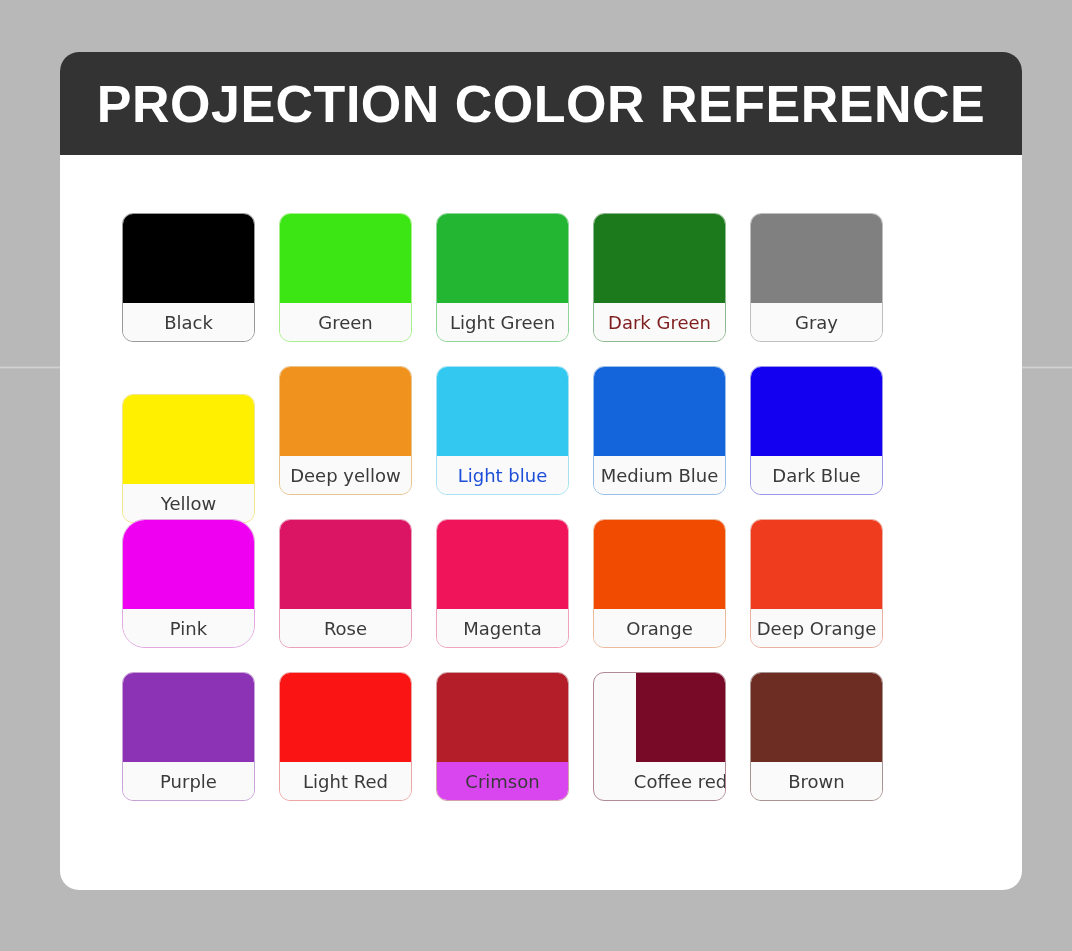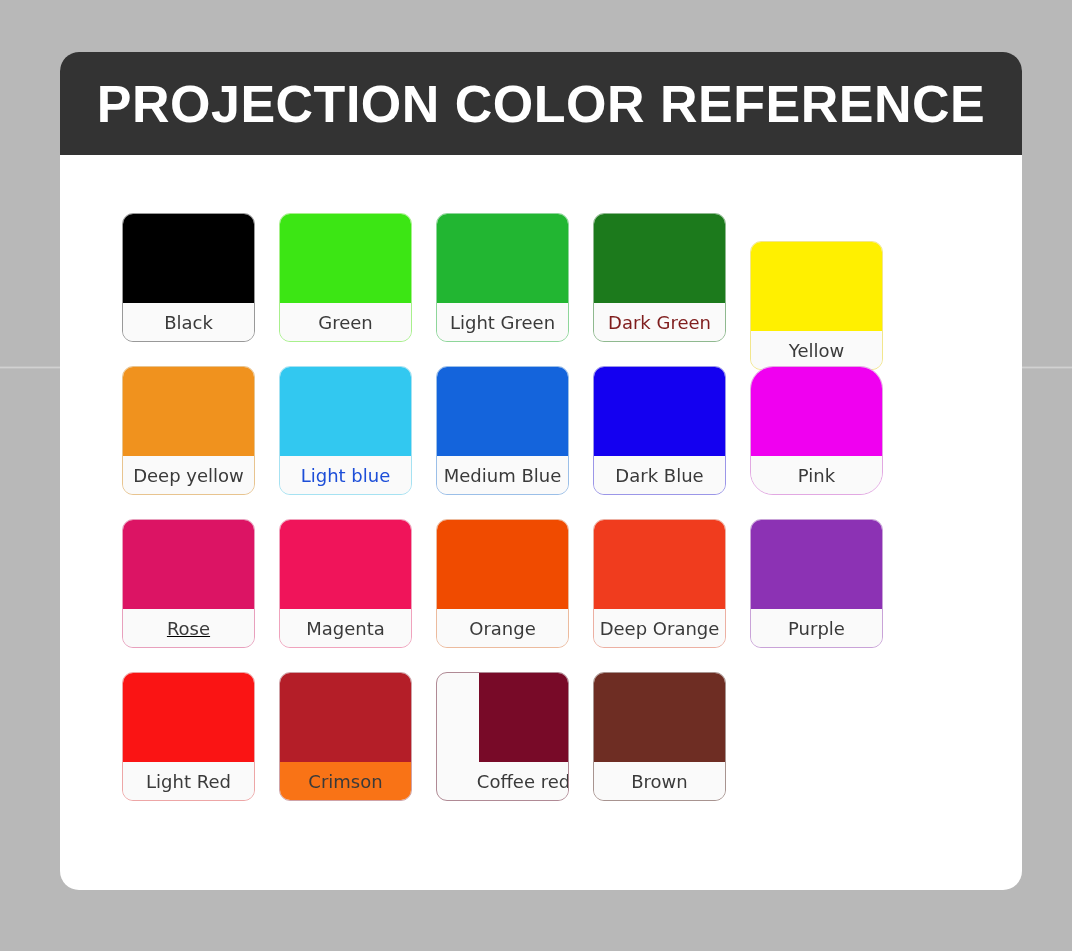--- a/index.html
+++ b/index.html
@@ -122,20 +122,24 @@
         <div class="swatch-label" style="background: rgb(250, 250, 250); color: rgb(58, 58, 58);">Green</div>
       </div>
       <div class="swatch" style="border-color: rgb(142, 214, 154);">
         <div class="swatch-chip" style="background: rgb(34, 182, 50);"></div>
         <div class="swatch-label" style="background: rgb(250, 250, 250); color: rgb(58, 58, 58);">Light Green</div>
       </div>
       <div class="swatch" style="border-color: rgb(143, 185, 143);">
         <div class="swatch-chip" style="background: rgb(28, 122, 28);"></div>
         <div class="swatch-label" style="background: rgb(250, 250, 250); color: #7f1d1d;">Dark Green</div>
       </div>
+      <div class="swatch" style="border-color: rgb(191, 191, 191);">
+        <div class="swatch-chip" style="background: rgb(128, 128, 128);"></div>
+        <div class="swatch-label" style="background: rgb(250, 250, 250); color: rgb(58, 58, 58);">Gray</div>
+      </div>
       <div class="swatch" style="border-color: rgb(242, 230, 140); margin-top: 28px;">
         <div class="swatch-chip" style="background: rgb(255, 240, 0);"></div>
         <div class="swatch-label" style="background: rgb(250, 250, 250); color: rgb(58, 58, 58);">Yellow</div>
       </div>
       <div class="swatch" style="border-color: rgb(232, 196, 143);">
         <div class="swatch-chip" style="background: rgb(240, 146, 30);"></div>
         <div class="swatch-label" style="background: rgb(250, 250, 250); color: rgb(58, 58, 58);">Deep yellow</div>
       </div>
       <div class="swatch" style="border-color: rgb(166, 226, 242);">
         <div class="swatch-chip" style="background: rgb(50, 200, 240);"></div>
@@ -146,21 +150,21 @@
         <div class="swatch-label" style="background: rgb(250, 250, 250); color: rgb(58, 58, 58);">Medium Blue</div>
       </div>
       <div class="swatch" style="border-color: rgb(155, 150, 232);">
         <div class="swatch-chip" style="background: rgb(20, 0, 240);"></div>
         <div class="swatch-label" style="background: rgb(250, 250, 250); color: rgb(58, 58, 58);">Dark Blue</div>
       </div>
       <div class="swatch" style="border-color: rgb(226, 168, 226); border-radius: 23px;">
         <div class="swatch-chip" style="background: rgb(240, 0, 240);"></div>
         <div class="swatch-label" style="background: rgb(250, 250, 250); color: rgb(58, 58, 58);">Pink</div>
       </div>
-      <div class="swatch" style="border-color: rgb(232, 160, 189); text-decoration: underline;">
+      <div class="swatch" style="border-color: rgb(232, 160, 189);">
         <div class="swatch-chip" style="background: rgb(220, 20, 100);"></div>
         <div class="swatch-label" style="background: rgb(250, 250, 250); color: rgb(58, 58, 58);">Rose</div>
       </div>
       <div class="swatch" style="border-color: rgb(240, 163, 189);">
         <div class="swatch-chip" style="background: rgb(240, 20, 90);"></div>
         <div class="swatch-label" style="background: rgb(250, 250, 250); color: rgb(58, 58, 58);">Magenta</div>
       </div>
       <div class="swatch" style="border-color: rgb(236, 187, 158);">
         <div class="swatch-chip" style="background: rgb(240, 75, 0);"></div>
         <div class="swatch-label" style="background: rgb(250, 250, 250); color: rgb(58, 58, 58);">Orange</div>
@@ -172,21 +176,21 @@
       <div class="swatch" style="border-color: rgb(201, 163, 216);">
         <div class="swatch-chip" style="background: rgb(140, 50, 180);"></div>
         <div class="swatch-label" style="background: rgb(250, 250, 250); color: rgb(58, 58, 58);">Purple</div>
       </div>
       <div class="swatch" style="border-color: rgb(237, 166, 166);">
         <div class="swatch-chip" style="background: rgb(250, 20, 20);"></div>
         <div class="swatch-label" style="background: rgb(250, 250, 250); color: rgb(58, 58, 58);">Light Red</div>
       </div>
       <div class="swatch" style="border-color: rgb(207, 163, 168);">
         <div class="swatch-chip" style="background: rgb(180, 30, 40);"></div>
-        <div class="swatch-label" style="background: #f97316; color: rgb(58, 58, 58);">Crimson</div>
+        <div class="swatch-label" style="background: #d946ef; color: rgb(58, 58, 58);">Crimson</div>
       </div>
       <div class="swatch" style="border-color: rgb(176, 138, 149); padding-left: 42px;">
         <div class="swatch-chip" style="background: rgb(120, 10, 40);"></div>
         <div class="swatch-label" style="background: rgb(250, 250, 250); color: rgb(58, 58, 58);">Coffee red</div>
       </div>
       <div class="swatch" style="border-color: rgb(168, 148, 144);">
         <div class="swatch-chip" style="background: rgb(110, 45, 35);"></div>
         <div class="swatch-label" style="background: rgb(250, 250, 250); color: rgb(58, 58, 58);">Brown</div>
       </div>
     </div>

